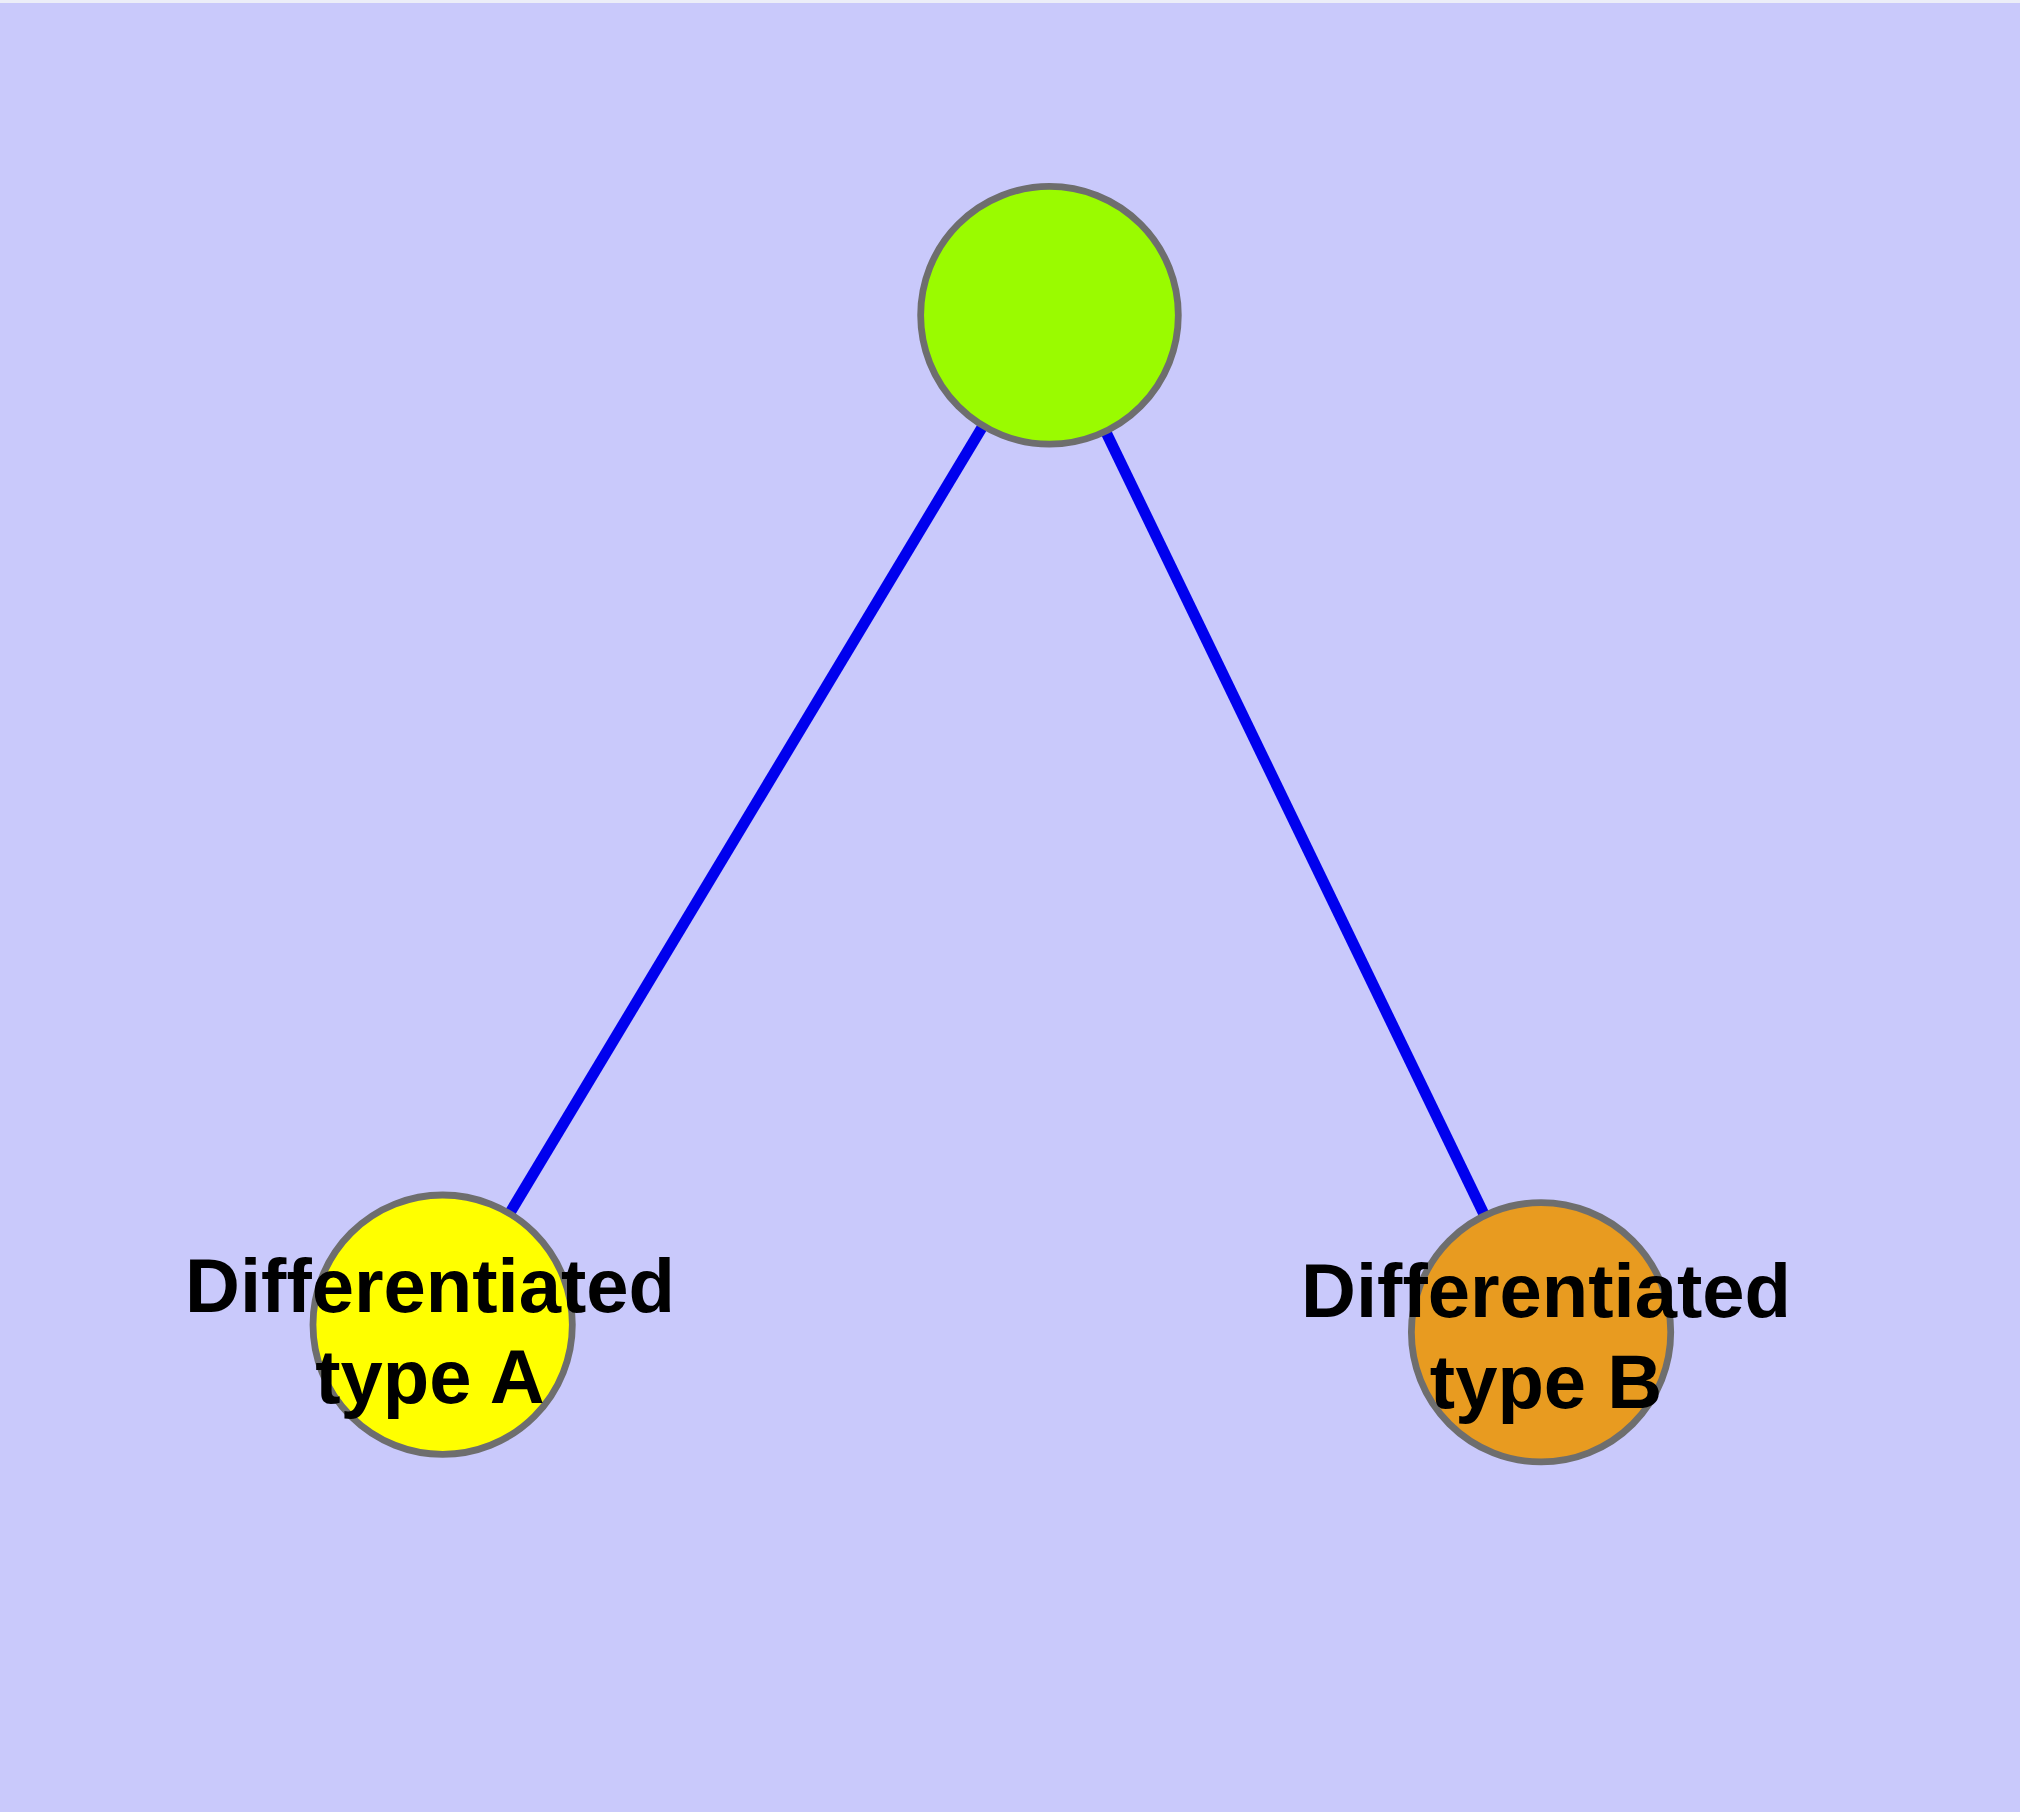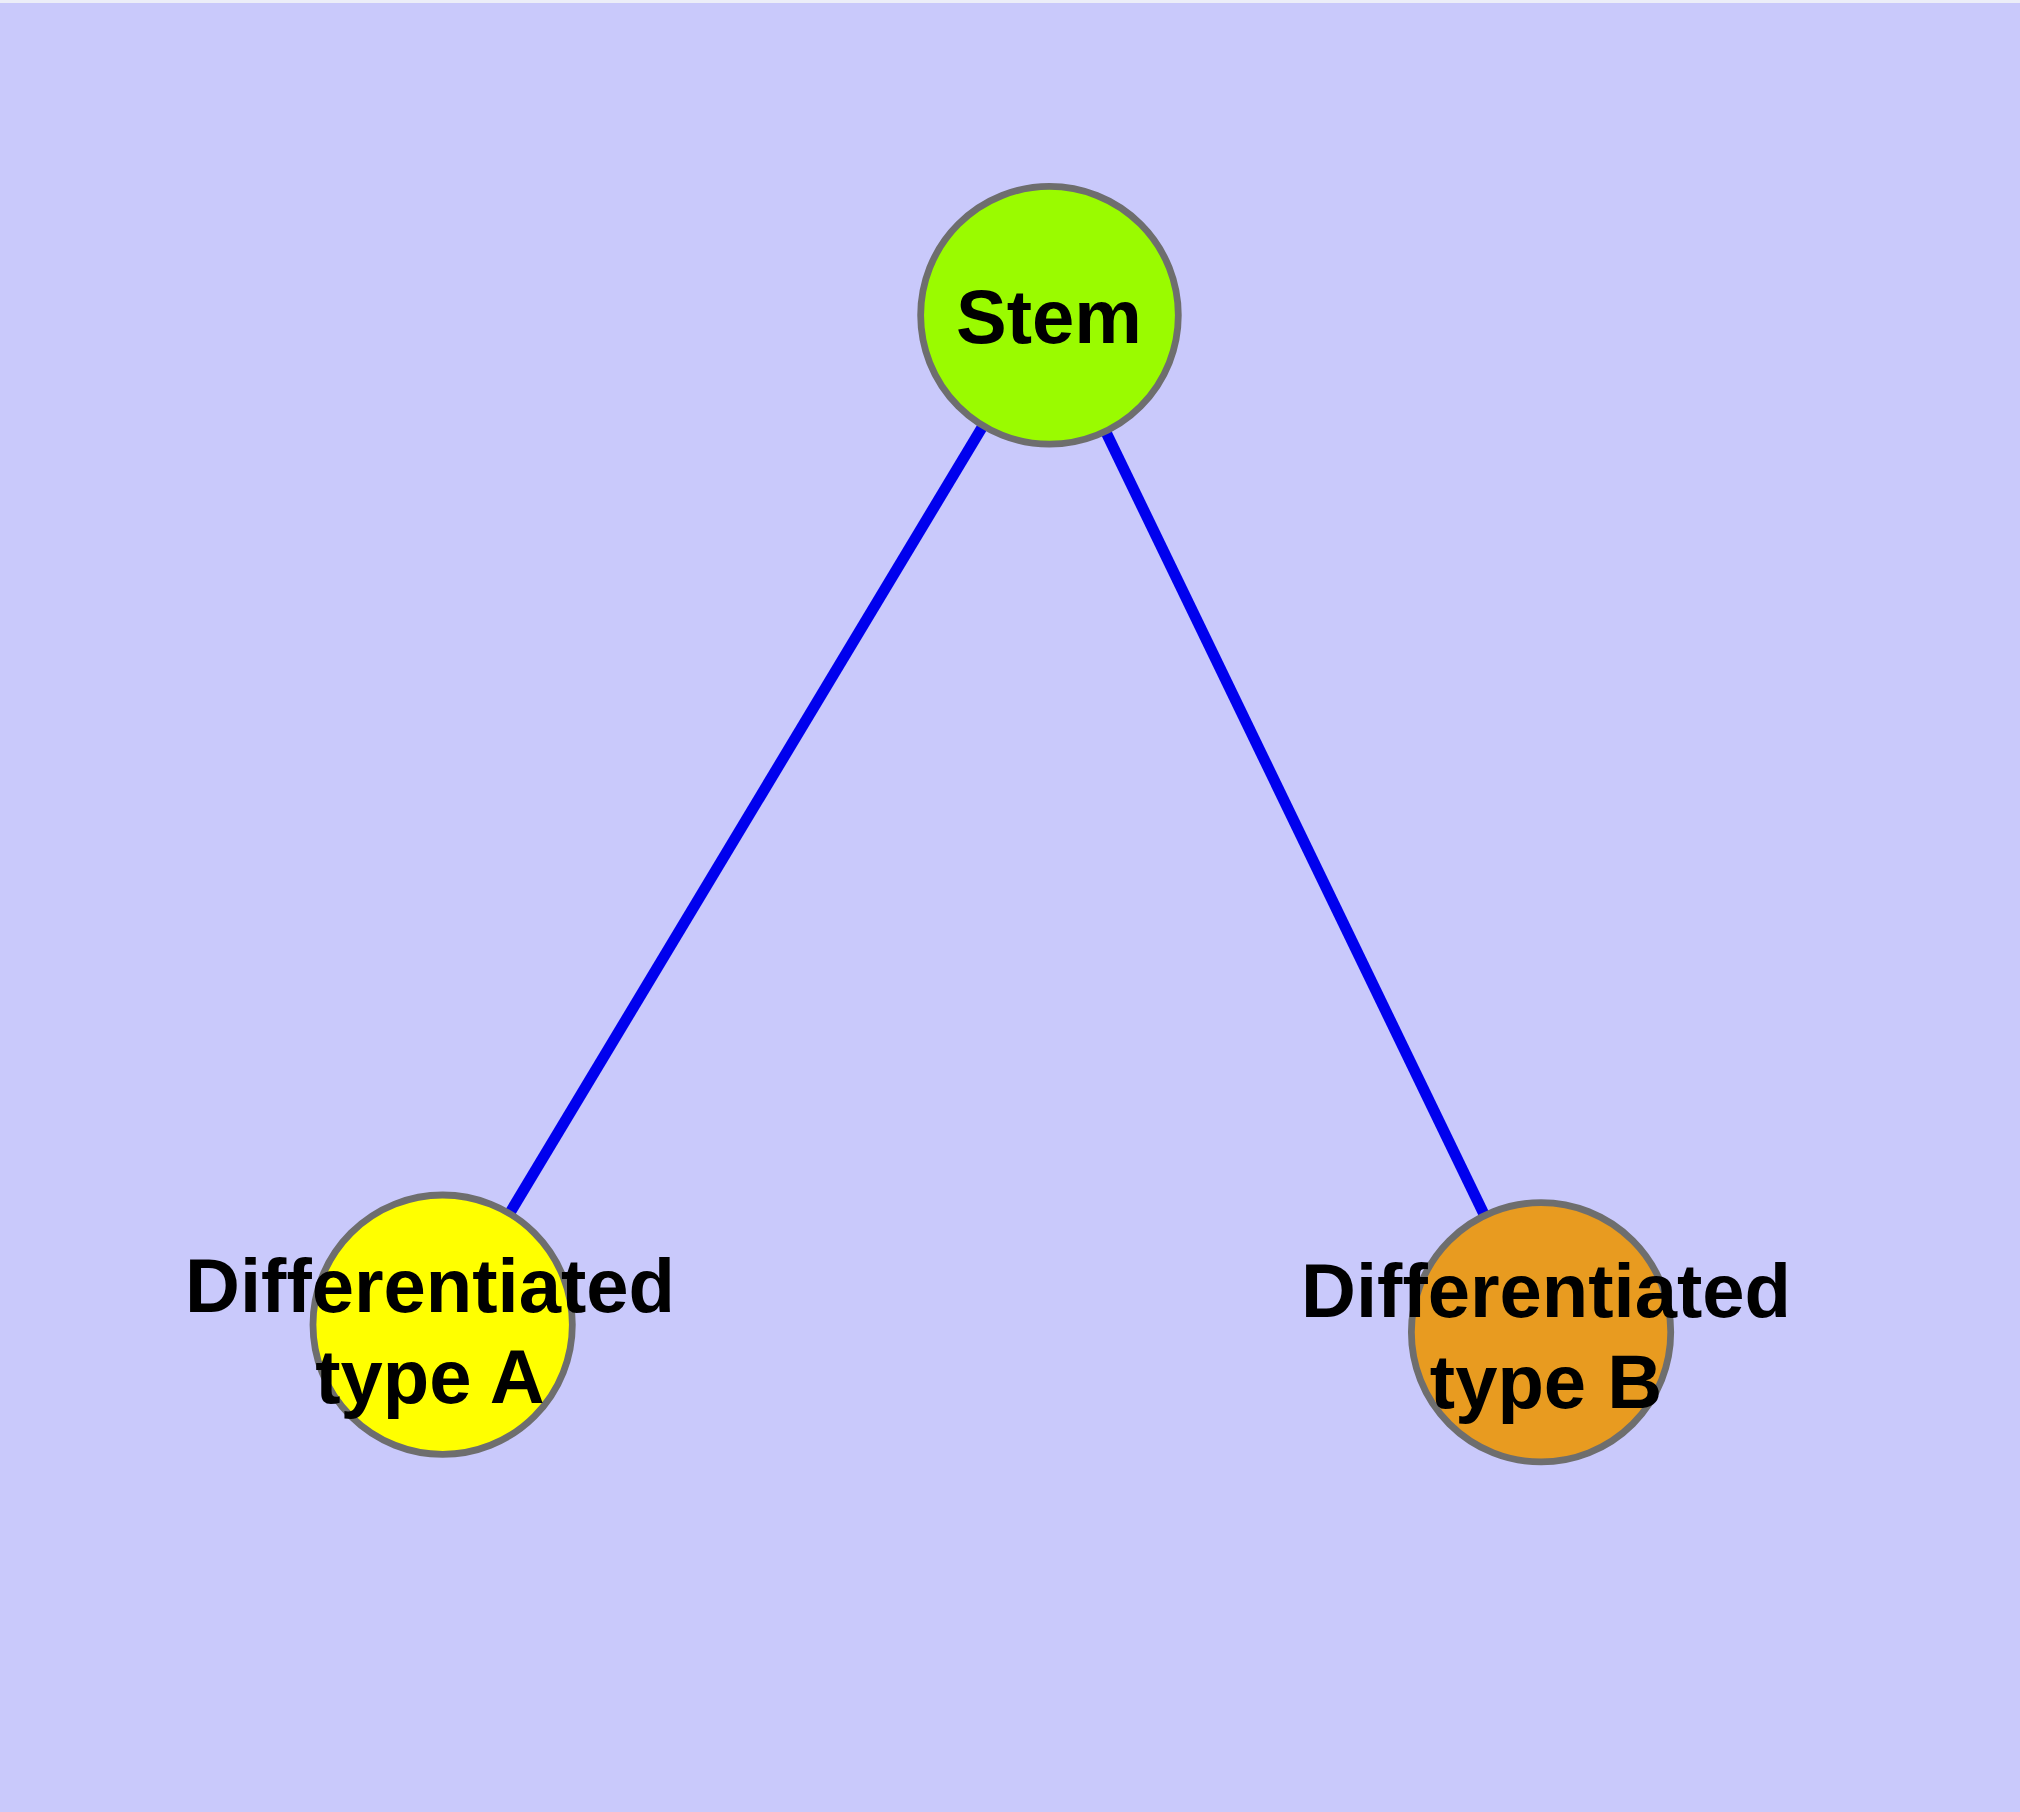--- a/index.html
+++ b/index.html
@@ -56,21 +56,20 @@
 
   <svg class="graph" viewBox="0 0 2384 2138" xmlns="http://www.w3.org/2000/svg">
     <line class="edge" x1="1238" y1="372" x2="522" y2="1563" stroke="#0000ee"></line>
     <line class="edge" x1="1238" y1="372" x2="1818" y2="1572" stroke="#0000ee"></line>
 
     <circle class="node-circle" cx="1238" cy="372" r="152" fill="#9afb00" stroke="#6e6e6e"></circle>
     <circle class="node-circle" cx="522" cy="1563" r="153" fill="#ffff00" stroke="#6e6e6e"></circle>
     <circle class="node-circle" cx="1818" cy="1572" r="153" fill="#e89b20" stroke="#6e6e6e"></circle>
   </svg>
 
-  <div class="label label-stem" style="color: rgb(0, 0, 0);">Stem</div>
 
   <div class="label label-type-a" style="color: rgb(0, 0, 0);">Differentiated
 type A</div>
 
   <div class="label label-type-b" style="color: rgb(0, 0, 0);">Differentiated
 type B</div>
 </div>
 
 
 </body></html>

